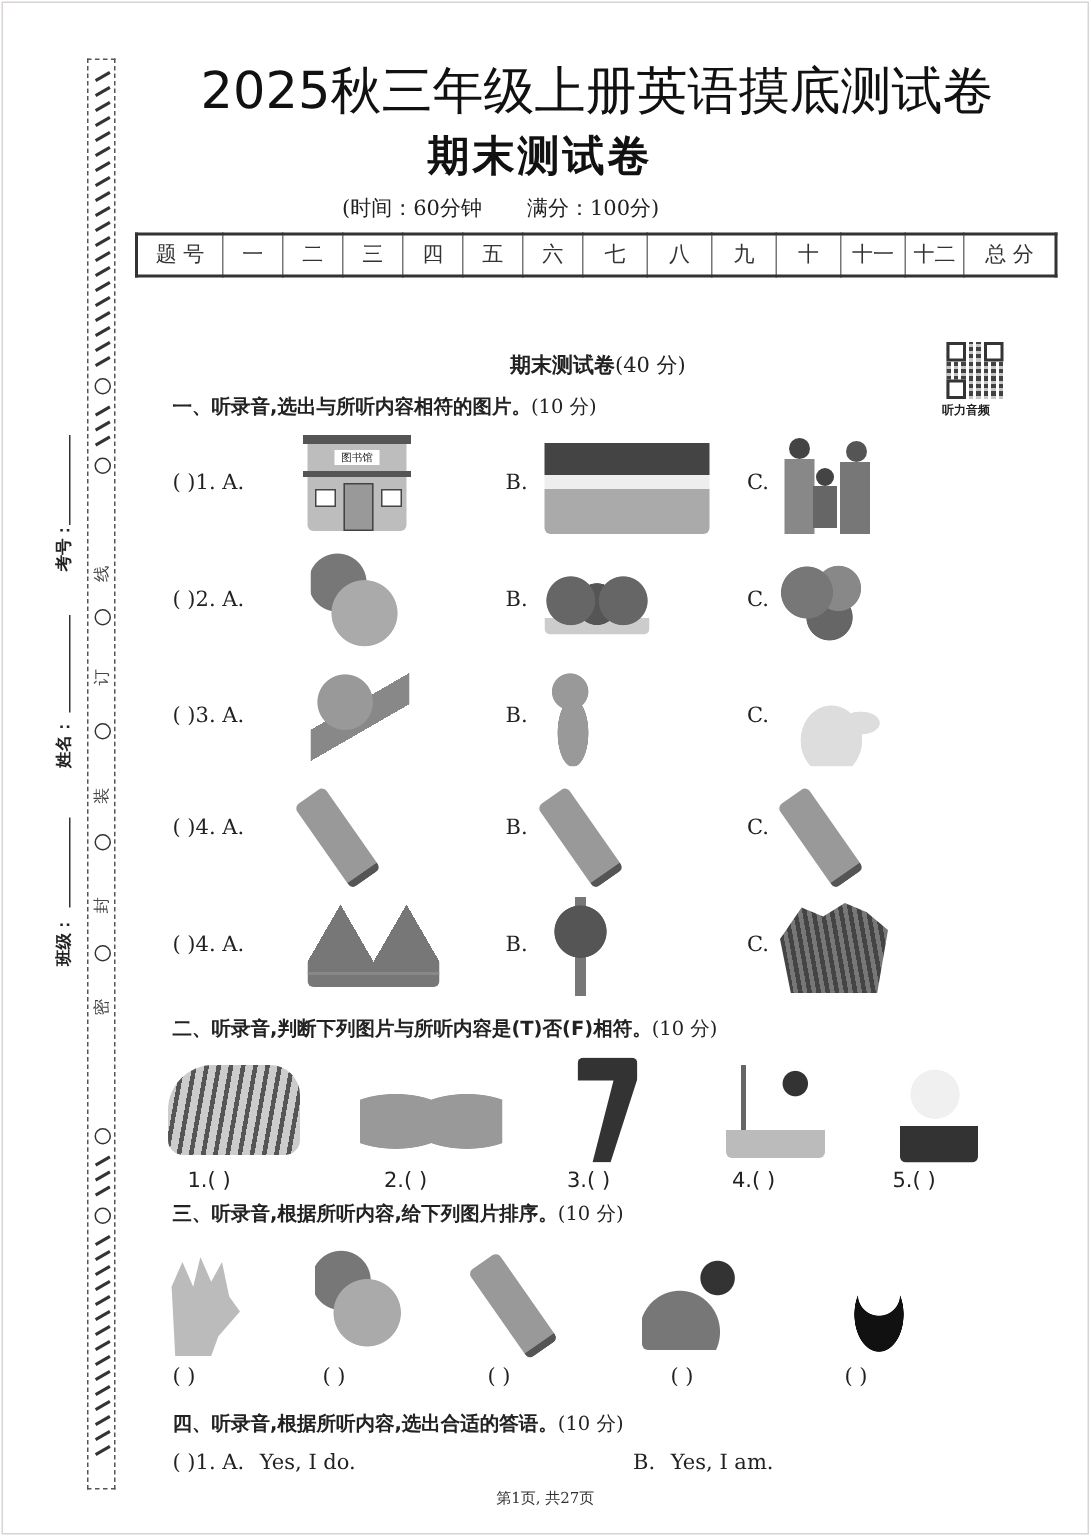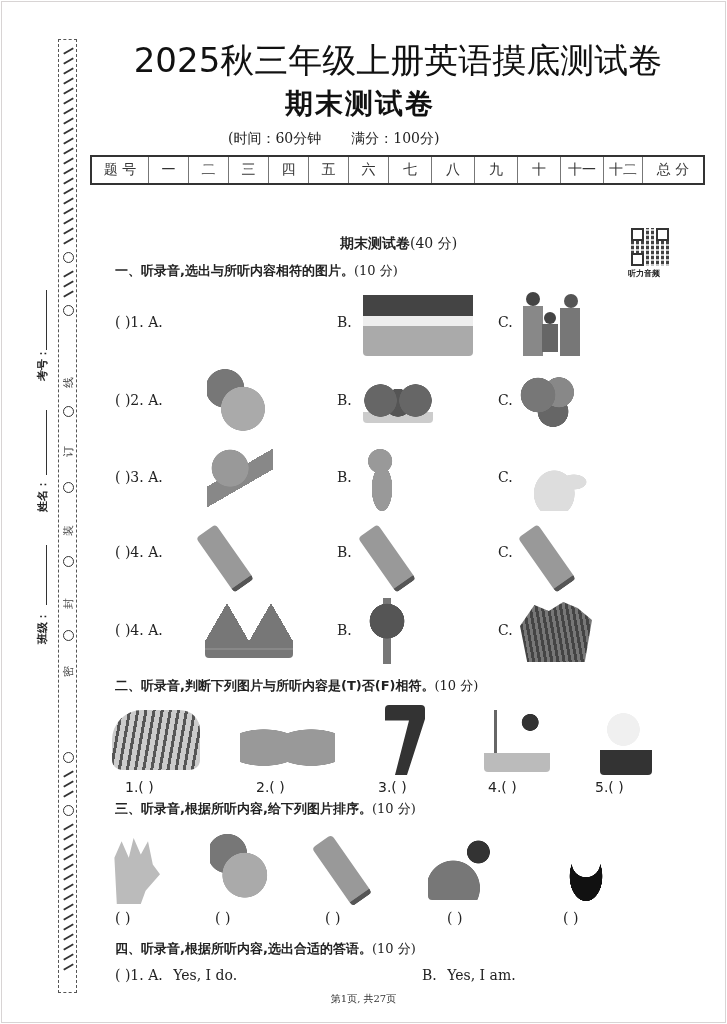--- a/index.html
+++ b/index.html
@@ -162,20 +162,28 @@
     <div class="finder" style="left:0;bottom:0"></div>
 </div>
 <div class="qr-label">听力音频</div>
 
 <div class="section-label" style="left:115px;top:262px">
   <span>一、听录音,选出与所听内容相符的图片。</span><span class="pts">(10 分)</span>
 </div>
 
 <div class="q-row" style="top:290px">
   <span class="opt" style="left:0;top:24px">( )1. A.</span>
+  <div class="pic" style="left:90px;top:0;width:66px;height:64px;background:#bdbdbd">
+    <div style="position:absolute;left:-3px;top:0;width:72px;height:6px;background:#555"></div>
+    <div style="position:absolute;left:-3px;top:24px;width:72px;height:4px;background:#555"></div>
+    <div style="position:absolute;left:18px;top:10px;width:30px;height:10px;background:#fff;font-size:7px;text-align:center;line-height:10px;font-family:'DejaVu Sans',sans-serif">图书馆</div>
+    <div style="position:absolute;left:24px;top:32px;width:18px;height:30px;background:#999;border:1px solid #444"></div>
+    <div style="position:absolute;left:5px;top:36px;width:12px;height:10px;background:#fff;border:1px solid #444"></div>
+    <div style="position:absolute;left:49px;top:36px;width:12px;height:10px;background:#fff;border:1px solid #444"></div>
+  </div>
   <span class="opt" style="left:222px;top:24px">B.</span>
   <div class="pic" style="left:248px;top:0;width:110px;height:66px;background:linear-gradient(#fff 0 8%, #444 8% 40%, #eee 40% 55%, #aaa 55% 100%)"></div>
   <span class="opt" style="left:383px;top:24px">C.</span>
   <div class="pic" style="left:405px;top:0;width:65px;height:66px">
     <div style="position:absolute;left:6px;top:2px;width:14px;height:14px;border-radius:50%;background:#444"></div>
     <div style="position:absolute;left:3px;top:16px;width:20px;height:50px;background:#888"></div>
     <div style="position:absolute;left:24px;top:22px;width:12px;height:12px;border-radius:50%;background:#444"></div>
     <div style="position:absolute;left:22px;top:34px;width:16px;height:28px;background:#666"></div>
     <div style="position:absolute;left:44px;top:4px;width:14px;height:14px;border-radius:50%;background:#555"></div>
     <div style="position:absolute;left:40px;top:18px;width:20px;height:48px;background:#777"></div>

